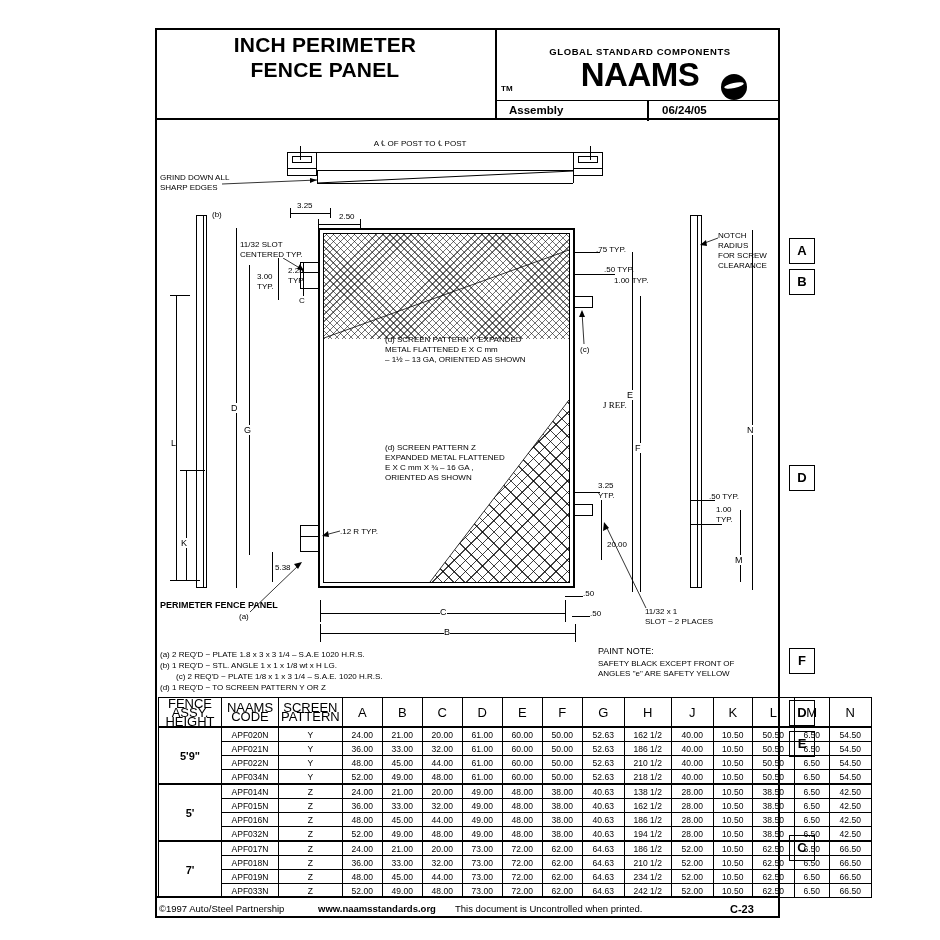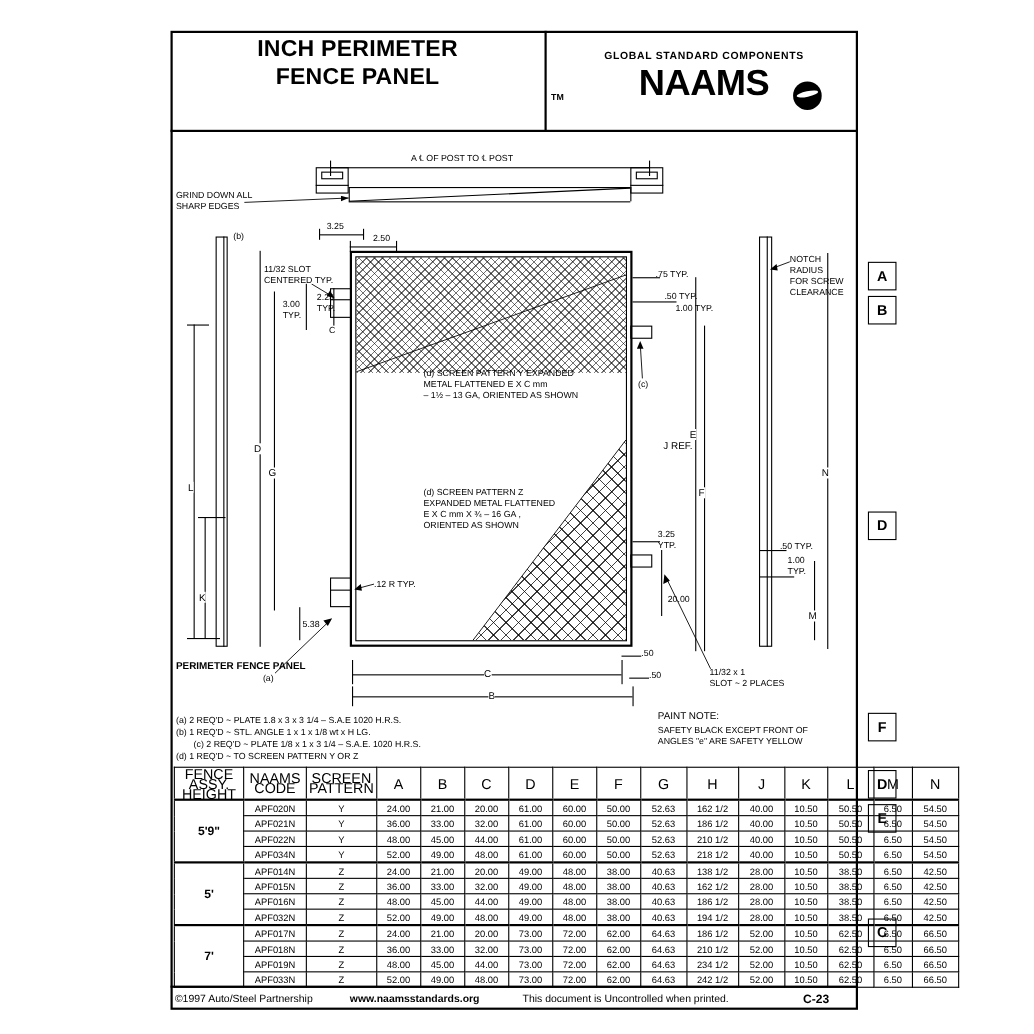--- a/index.html
+++ b/index.html
@@ -131,21 +131,21 @@
     position: absolute;
     left: 155px; top: 896px;
     width: 625px; height: 22px;
     border-top: 2px solid #000;
     box-sizing: border-box;
     font-size: 9.5px;
   }
   .footer span { position: absolute; top: 5px; }
   .f1 { left: 4px; }
   .f2 { left: 163px; font-weight: bold; }
-  .f3 { left: 320px; }
+  .f3 { left: 300px; }
   .f4 { left: 575px; font-weight: bold; font-size: 11px; top: 3px;}
 
   
   .zonebox {
     position: absolute;
     width: 26px; height: 26px;
     border: 1.5px solid #000;
     box-sizing: border-box;
     text-align: center;
     font-size: 13px;
@@ -221,20 +221,25 @@
   <div class="titleblock">
     <div class="title-left">
       <div>INCH PERIMETER</div>
       <div>FENCE PANEL</div>
     </div>
     <div class="title-divider"></div>
     <div class="gsc">GLOBAL STANDARD COMPONENTS</div>
     <div class="naams">NAAMS</div>
     <div class="tm">TM</div>
     <div class="globe"></div>
+    <div class="tb-row">
+      <div class="assembly">Assembly</div>
+      <div class="tb-vline"></div>
+      <div class="date">06/24/05</div>
+    </div>
   </div>
 
   <div class="footer">
     <span class="f1">©1997 Auto/Steel Partnership</span>
     <span class="f2">www.naamsstandards.org</span>
     <span class="f3">This document is Uncontrolled when printed.</span>
     <span class="f4">C-23</span>
   </div>
 
   <div class="zonebox" style="left:789px; top:238px;">A</div>
@@ -344,21 +349,21 @@
   <div class="t" style="left:596px; top:245px;">.75 TYP.</div>
   <div class="t" style="left:604px; top:265px;">.50 TYP.</div>
   <div class="t" style="left:614px; top:276px;">1.00 TYP.</div>
   <div class="hl" style="left:575px; top:252px; width:25px;"></div>
   <div class="hl" style="left:575px; top:274px; width:40px;"></div>
 
   <div class="vl" style="left:632px; top:252px; height:340px;"></div>
   <div class="t t9" style="left:627px; top:390px; background:#fff;">E</div>
   <div class="vl" style="left:640px; top:296px; height:296px;"></div>
   <div class="t t9" style="left:635px; top:443px; background:#fff;">F</div>
-  <div class="t t9" style="left:603px; top:400px;">J REF.</div>
+  <div class="t t9" style="left:603px; top:400px;font-family:Liberation Serif, serif;">J REF.</div>
   <div class="vl" style="left:752px; top:230px; height:360px;"></div>
   <div class="t t9" style="left:747px; top:425px; background:#fff;">N</div>
   <div class="vl" style="left:740px; top:510px; height:72px;"></div>
   <div class="t t9" style="left:735px; top:555px; background:#fff;">M</div>
 
   <div class="t" style="left:718px; top:231px;">NOTCH
 RADIUS
 FOR SCREW
 CLEARANCE</div>
   <svg style="position:absolute;left:700px;top:236px;width:20px;height:12px;">

